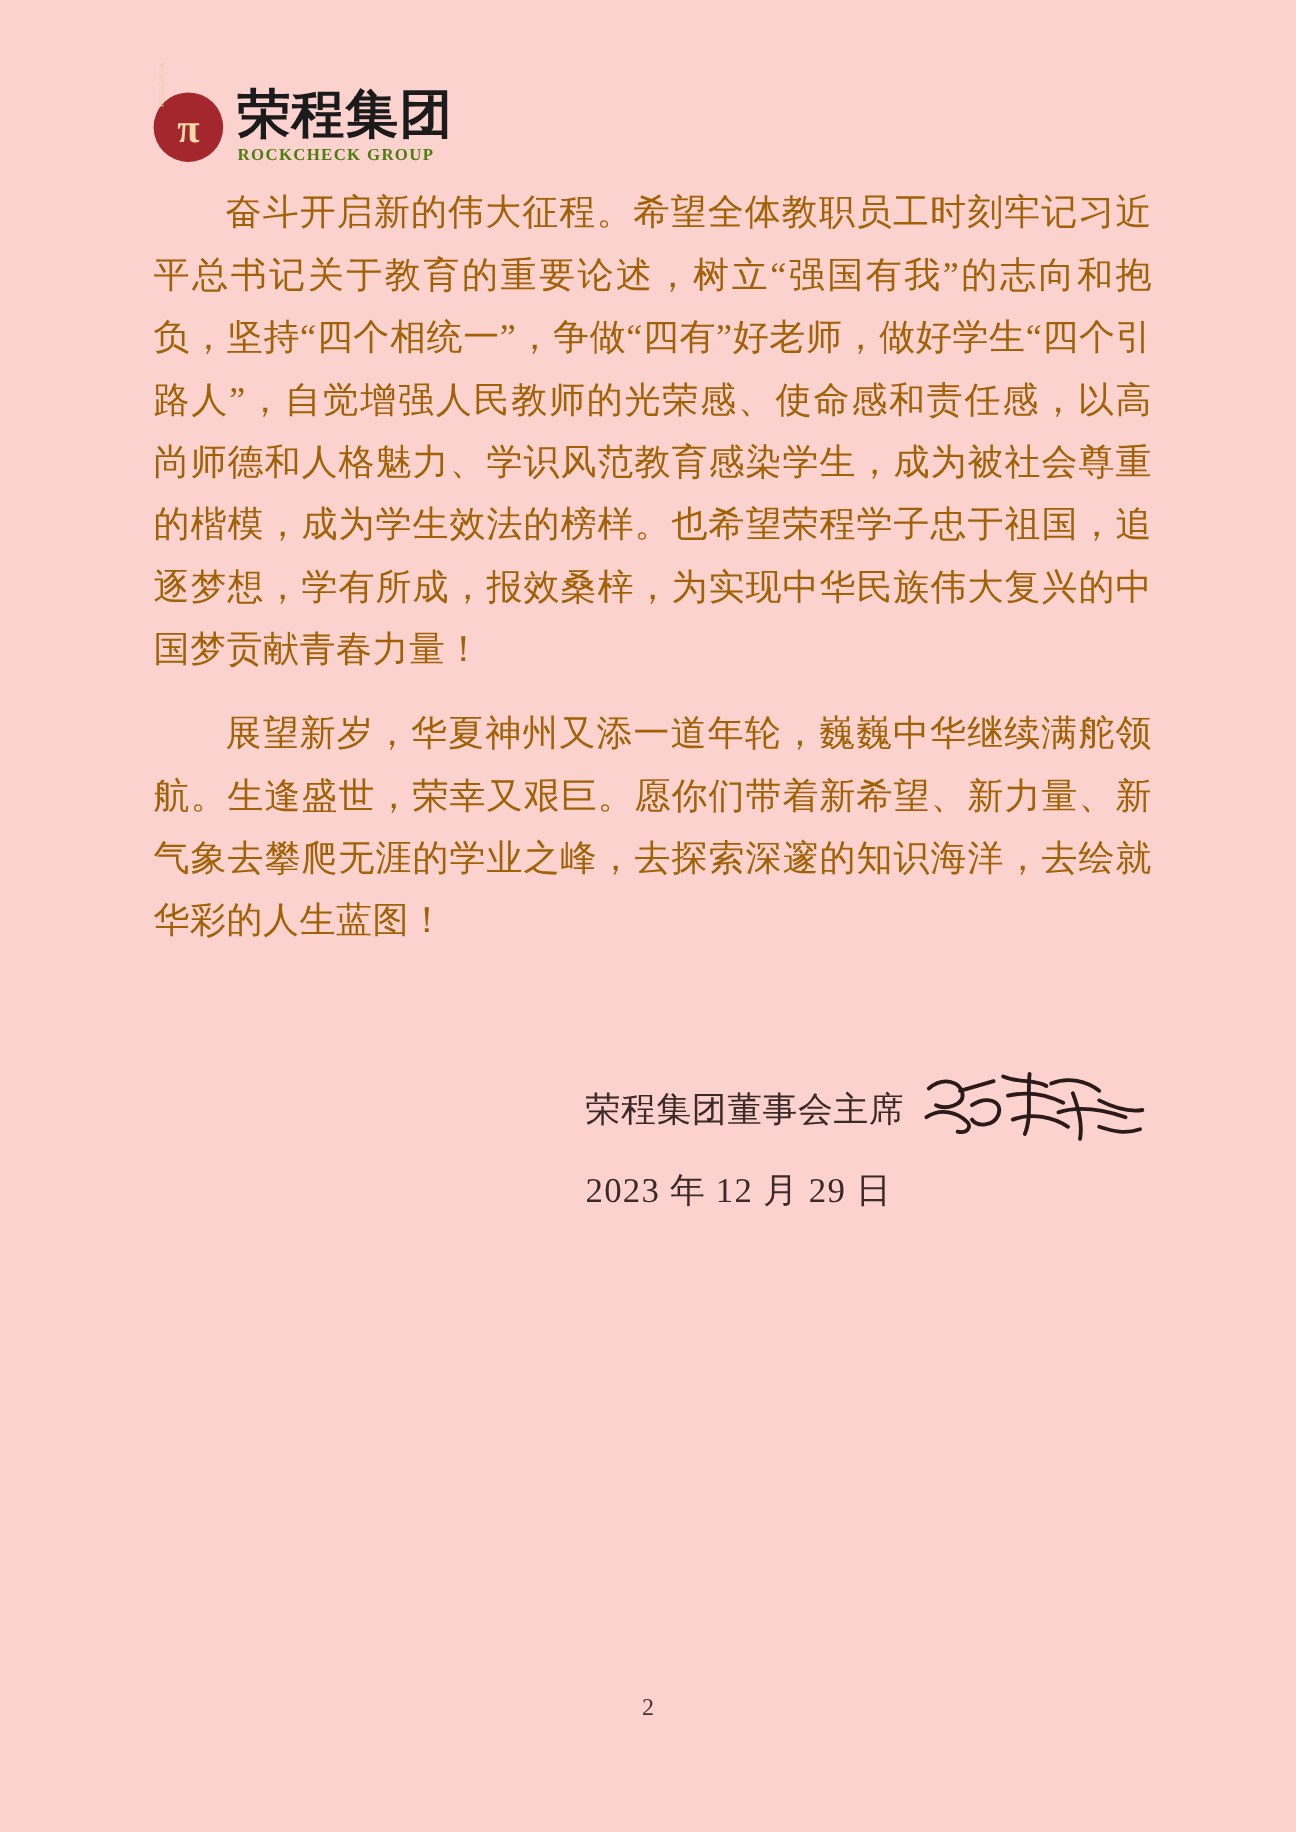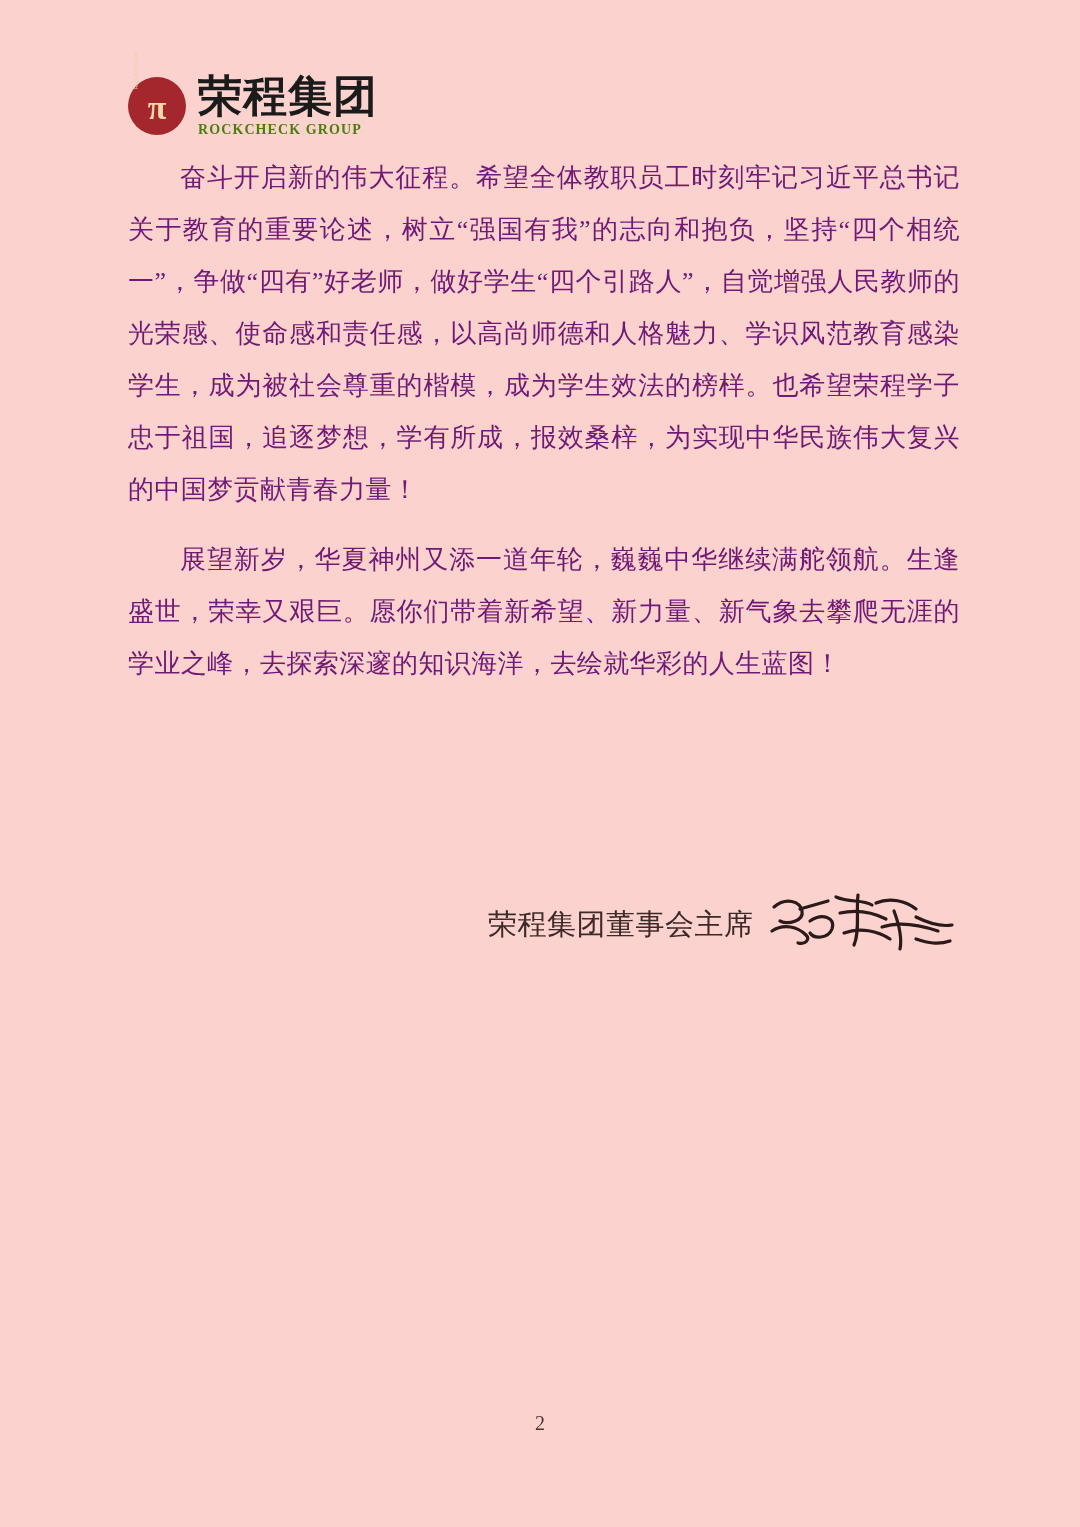--- a/index.html
+++ b/index.html
@@ -85,27 +85,27 @@
   }
 
   
   .body-text {
     position: absolute;
     left: 128px;
     top: 152px;
     width: 832px;
   }
   .para {
-    font-size: 26px;
+    font-size: 30px;
     line-height: 52px;
     text-align: justify;
     text-justify: inter-ideograph;
     letter-spacing: 0.4px;
     margin: 0 0 6px 0;
-    color: #701a75;
+    color: #a16207;
   }
   .para.indent {
     text-indent: 2em;
   }
   .para-gap {
     height: 12px;
   }
 
   
   .sign-block {
@@ -190,17 +190,18 @@
           <path d="M92 8 C90 26, 94 44, 88 58"></path>
           <path d="M78 46 C94 40, 112 44, 124 52"></path>
           <path d="M110 16 C124 10, 140 14, 150 22"></path>
           <path d="M128 24 C134 40, 136 52, 134 62"></path>
           <path d="M116 40 C134 34, 154 38, 172 44"></path>
           <path d="M150 30 C162 36, 174 40, 186 38"></path>
           <path d="M150 52 C162 56, 172 58, 184 54"></path>
         </g>
       </svg>
     </div>
+    <div class="sign-date">2023 年 12 月 29 日</div>
   </div>
 
   <div class="page-number">2</div>
 
 </div>
 
 </body></html>

